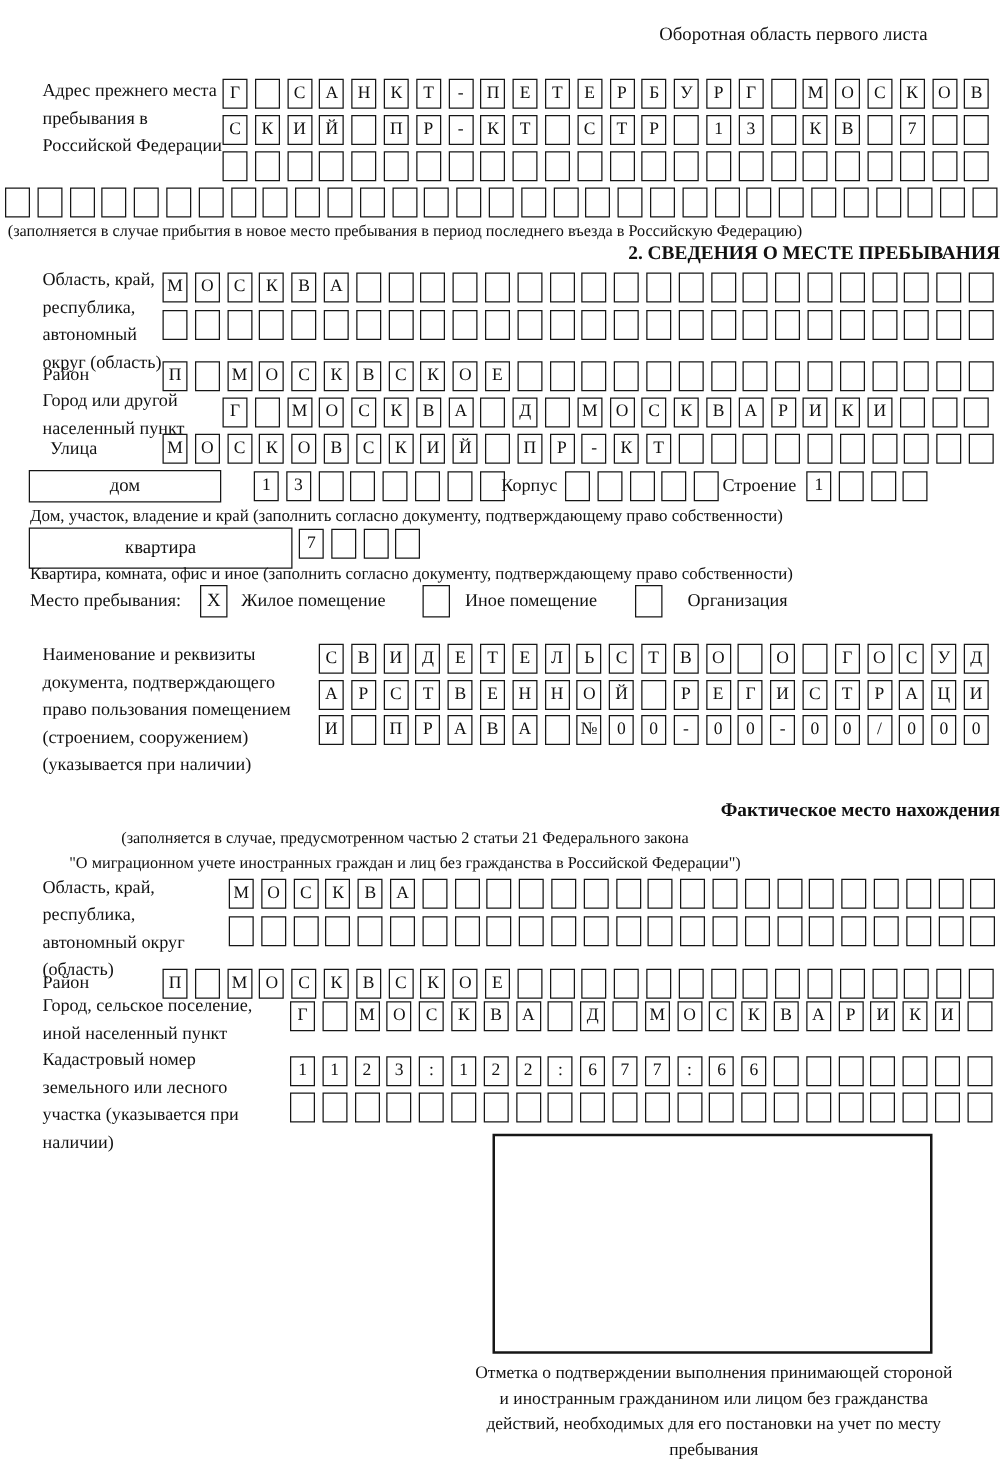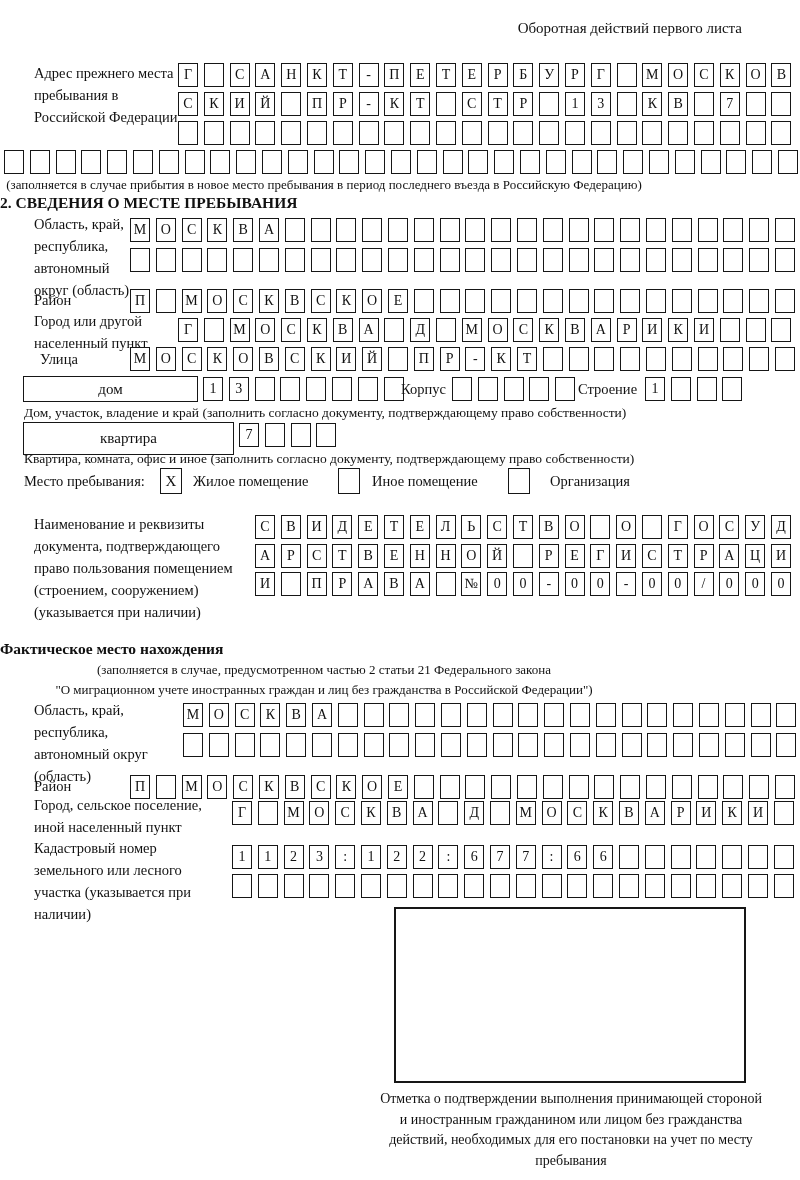--- a/index.html
+++ b/index.html
@@ -2,41 +2,41 @@
 <html><head>
 <meta charset="utf-8">
 <style>
   html,body{margin:0;padding:0;background:#fff;}
   .page{position:relative;width:800px;height:1180px;background:#fff;
         font-family:"Liberation Serif","DejaVu Serif",serif;color:#111;overflow:hidden;}
   .hdr-right{position:absolute;top:20px;right:58px;font-size:15px;}
   .lbl{position:absolute;font-size:14.5px;line-height:22px;}
   .cap{position:absolute;font-size:13.5px;line-height:17px;}
   .cap-center{position:absolute;left:0;width:648px;text-align:center;font-size:13px;}
-  .sec-title{position:absolute;left:0;width:800px;text-align:left;font-weight:bold;font-size:15.5px;}
+  .sec-title{position:absolute;left:0;width:800px;text-align:right;font-weight:bold;font-size:15.5px;}
   .row{position:absolute;display:flex;gap:5.8px;}
   .cell{flex:0 0 auto;width:20px;height:24px;border:1.6px solid #161616;background:#fff;
         display:flex;align-items:center;justify-content:center;
         font-size:14px;line-height:1;box-sizing:border-box;}
   .wbox{position:absolute;border:1.8px solid #161616;background:#fff;box-sizing:border-box;
         display:flex;align-items:center;justify-content:center;font-size:15px;}
   .inline-lbl{position:absolute;font-size:14.5px;}
   .chk{position:absolute;width:22px;height:26px;border:1.7px solid #161616;background:#fff;
        box-sizing:border-box;display:flex;align-items:center;justify-content:center;font-size:15px;}
   .stamp-box{position:absolute;left:394px;top:907px;width:352px;height:176px;
              border:2px solid #161616;background:#fff;box-sizing:border-box;}
   .stamp-note{position:absolute;left:376px;top:1089px;width:390px;text-align:center;
               font-size:14px;line-height:20.5px;}
 </style>
 </head>
 <body>
 
 <div class="page">
 
-  <div class="hdr-right">Оборотная действий первого листа</div>
+  <div class="hdr-right">Оборотная область первого листа</div>
 
   <div class="lbl" style="top:62px;left:34px;width:145px">Адрес прежнего места пребывания в Российской Федерации</div>
   <div class="row" style="top:63px;left:178px">
       <span class="cell">Г</span>
       <span class="cell"></span>
       <span class="cell">С</span>
       <span class="cell">А</span>
       <span class="cell">Н</span>
       <span class="cell">К</span>
       <span class="cell">Т</span>
@@ -286,21 +286,21 @@
       <span class="cell"></span>
       <span class="cell"></span>
       <span class="cell"></span>
       <span class="cell"></span>
       <span class="cell"></span>
       <span class="cell"></span>
       <span class="cell"></span>
       <span class="cell"></span>
     </div>
 
-  <div class="wbox" style="top:376px;left:23px;width:175px;height:26px">дом</div>
+  <div class="wbox" style="top:376px;left:23px;width:154px;height:26px">дом</div>
   <div class="row" style="top:377px;left:203px">
       <span class="cell">1</span>
       <span class="cell">3</span>
       <span class="cell"></span>
       <span class="cell"></span>
       <span class="cell"></span>
       <span class="cell"></span>
       <span class="cell"></span>
       <span class="cell"></span>
     </div>

